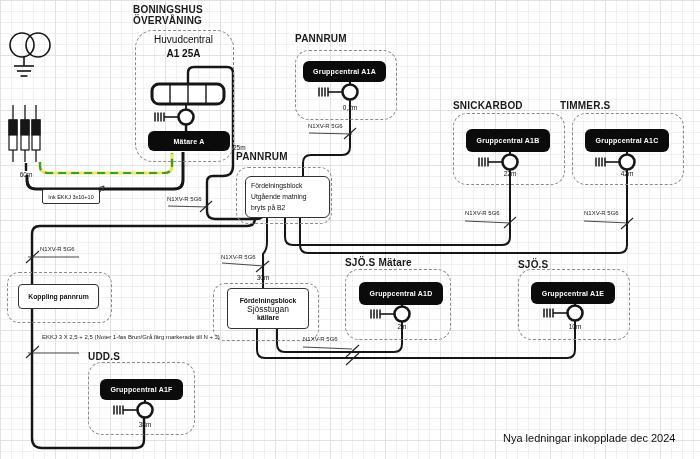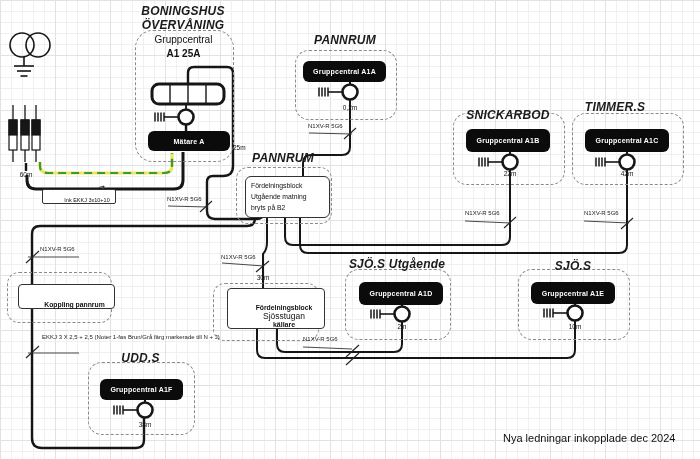--- a/index.html
+++ b/index.html
@@ -26,34 +26,34 @@
     display:flex; align-items:center; justify-content:center;
     font-size:7px; font-weight:bold; letter-spacing:.2px;
   }
   .whitebox{
     position:absolute; z-index:4;
     background:#fff; border:1.2px solid #333; border-radius:6px;
     color:#111;
   }
   .hdr{
     position:absolute; z-index:3; color:#1a1a1a;
-    font-size:12px; font-weight:bold; text-align:center; letter-spacing:.2px;font-style:italic;
+    font-size:10px; font-weight:bold; text-align:left; letter-spacing:.2px;
   }
   .len{
     position:absolute; z-index:5; color:#111;
     font-size:6.5px; text-align:center;
   }
   .cbl{
     position:absolute; z-index:5; color:#222;
     font-size:6px; white-space:nowrap;
   }
   .bigname{position:absolute; z-index:3; color:#111; font-size:10px; text-align:center;}
   .note{position:absolute; z-index:5; color:#111; font-size:11px;}
   .b2text{padding:3px 0 0 5px; font-size:6.8px; line-height:11px;}
-  .center{display:flex; flex-direction:column; align-items:center; justify-content:flex-end;padding-left:16px;}
+  .center{display:flex; flex-direction:column; align-items:center; justify-content:center;}
 </style>
 </head>
 <body>
 
 <div id="canvas">
 
   <svg id="wires" width="700" height="459" viewBox="0 0 700 459">
     <defs>
       <g id="metersym" stroke="#161616" fill="none">
         <line x1="-31" y1="-4.5" x2="-31" y2="4.5" stroke-width="1.5"></line>
@@ -168,27 +168,27 @@
   <div class="dashedbox" style="left:345px;top:269px;width:104px;height:69px;"></div>
   <div class="dashedbox" style="left:518px;top:269px;width:110px;height:69px;"></div>
   <div class="dashedbox" style="left:88px;top:362px;width:105px;height:71px;"></div>
   <div class="dashedbox" style="left:7px;top:272px;width:103px;height:49px;border-radius:12px;"></div>
   <div class="dashedbox" style="left:213px;top:283px;width:104px;height:56px;border-radius:12px;"></div>
 
   <div class="hdr" style="left:133px;top:4px;width:100px;">
     <div>BONINGSHUS</div>
     <div>ÖVERVÅNING</div>
   </div>
-  <div class="bigname" style="left:135px;top:34px;width:97px;">Gruppcentral</div>
+  <div class="bigname" style="left:135px;top:34px;width:97px;">Huvudcentral</div>
   <div class="bigname" style="left:135px;top:48px;width:97px;font-weight:bold;">A1 25A</div>
 
   <div class="hdr" style="left:295px;top:33px;width:100px;">PANNRUM</div>
-  <div class="hdr" style="left:453px;top:108px;width:110px;">SNICKARBOD</div>
+  <div class="hdr" style="left:453px;top:100px;width:110px;">SNICKARBOD</div>
   <div class="hdr" style="left:560px;top:100px;width:110px;">TIMMER.S</div>
-  <div class="hdr" style="left:345px;top:257px;width:104px;">SJÖ.S Utgående</div>
+  <div class="hdr" style="left:345px;top:257px;width:104px;">SJÖ.S Mätare</div>
   <div class="hdr" style="left:518px;top:259px;width:110px;">SJÖ.S</div>
   <div class="hdr" style="left:88px;top:351px;width:105px;">UDD.S</div>
   <div class="hdr" style="left:236px;top:151px;width:94px;">PANNRUM</div>
 
   <div class="blackbox" style="left:148px;top:131px;width:82px;height:20px;">Mätare A</div>
   <div class="blackbox" style="left:303px;top:61px;width:83px;height:21px;">Gruppcentral A1A</div>
   <div class="blackbox" style="left:466px;top:129px;width:84px;height:23px;">Gruppcentral A1B</div>
   <div class="blackbox" style="left:585px;top:129px;width:84px;height:23px;">Gruppcentral A1C</div>
   <div class="blackbox" style="left:359px;top:282px;width:84px;height:23px;">Gruppcentral A1D</div>
   <div class="blackbox" style="left:531px;top:282px;width:84px;height:22px;">Gruppcentral A1E</div>

